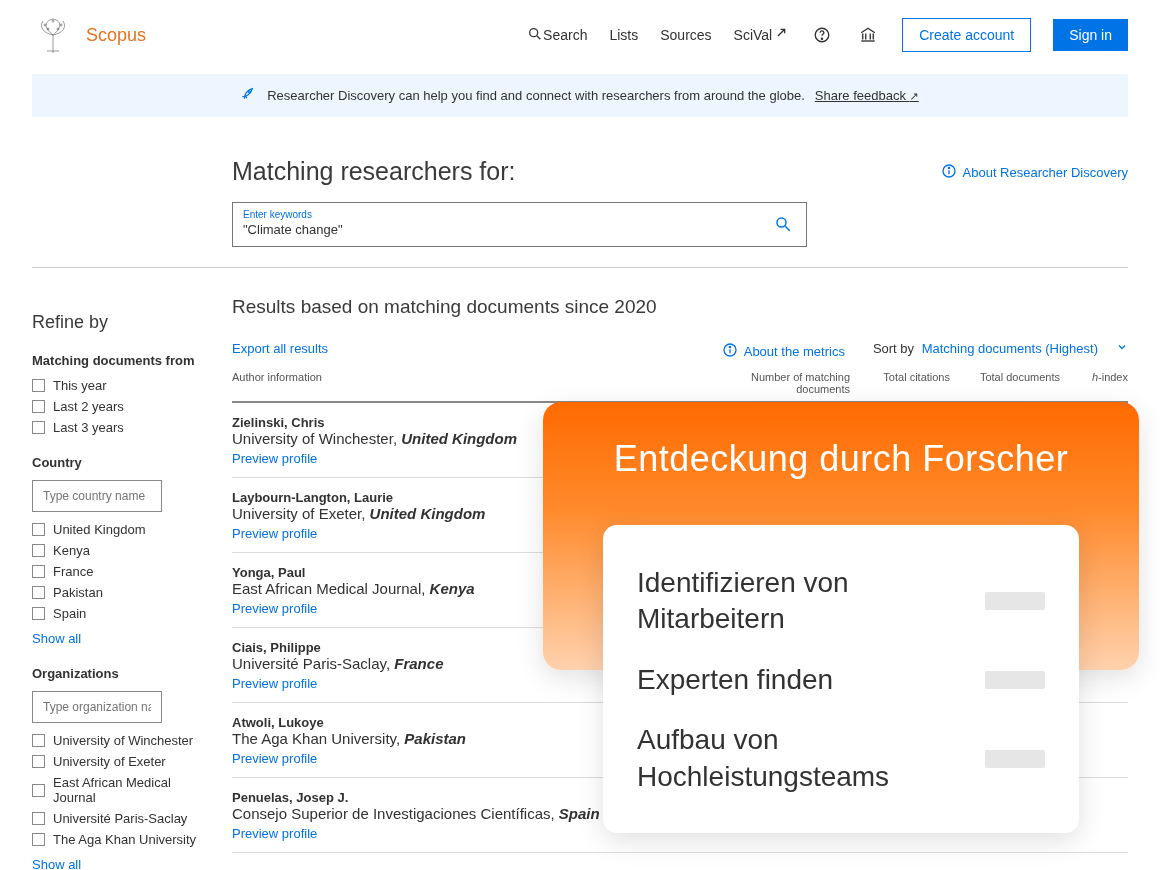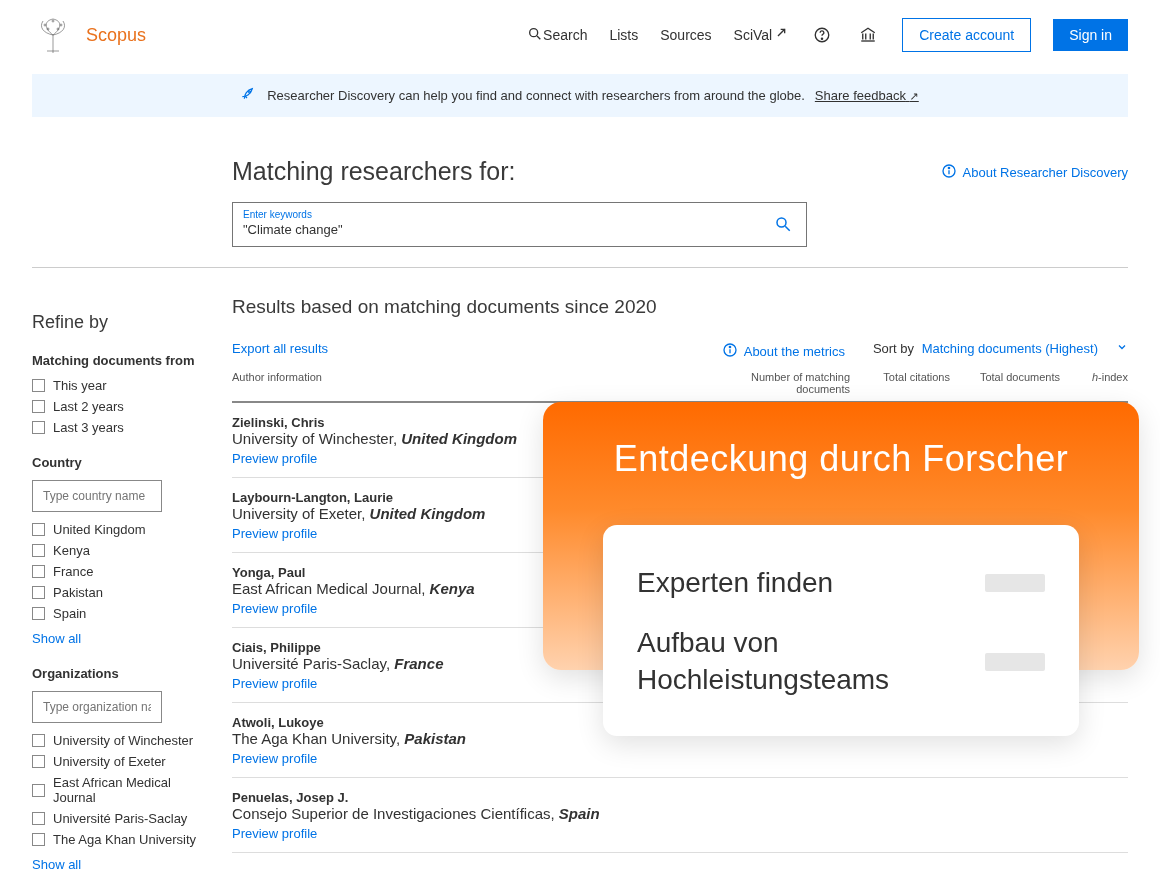--- a/index.html
+++ b/index.html
@@ -554,20 +554,24 @@
   <span class="show-all">Show all</span>
 </div>
 
 <div class="overlay">
   <div class="overlay-title">Entdeckung durch Forscher</div>
   <div style="height:160px;"></div>
 </div>
 <div class="overlay-card">
   <div id="overlay-items">
       <div class="overlay-item">
+        <div class="ov-text">Identifizieren von Mitarbeitern</div>
+        <div class="ov-bar"></div>
+      </div>
+      <div class="overlay-item">
         <div class="ov-text">Experten finden</div>
         <div class="ov-bar"></div>
       </div>
       <div class="overlay-item">
         <div class="ov-text">Aufbau von Hochleistungsteams</div>
         <div class="ov-bar"></div>
       </div>
     </div>
 </div>
 

